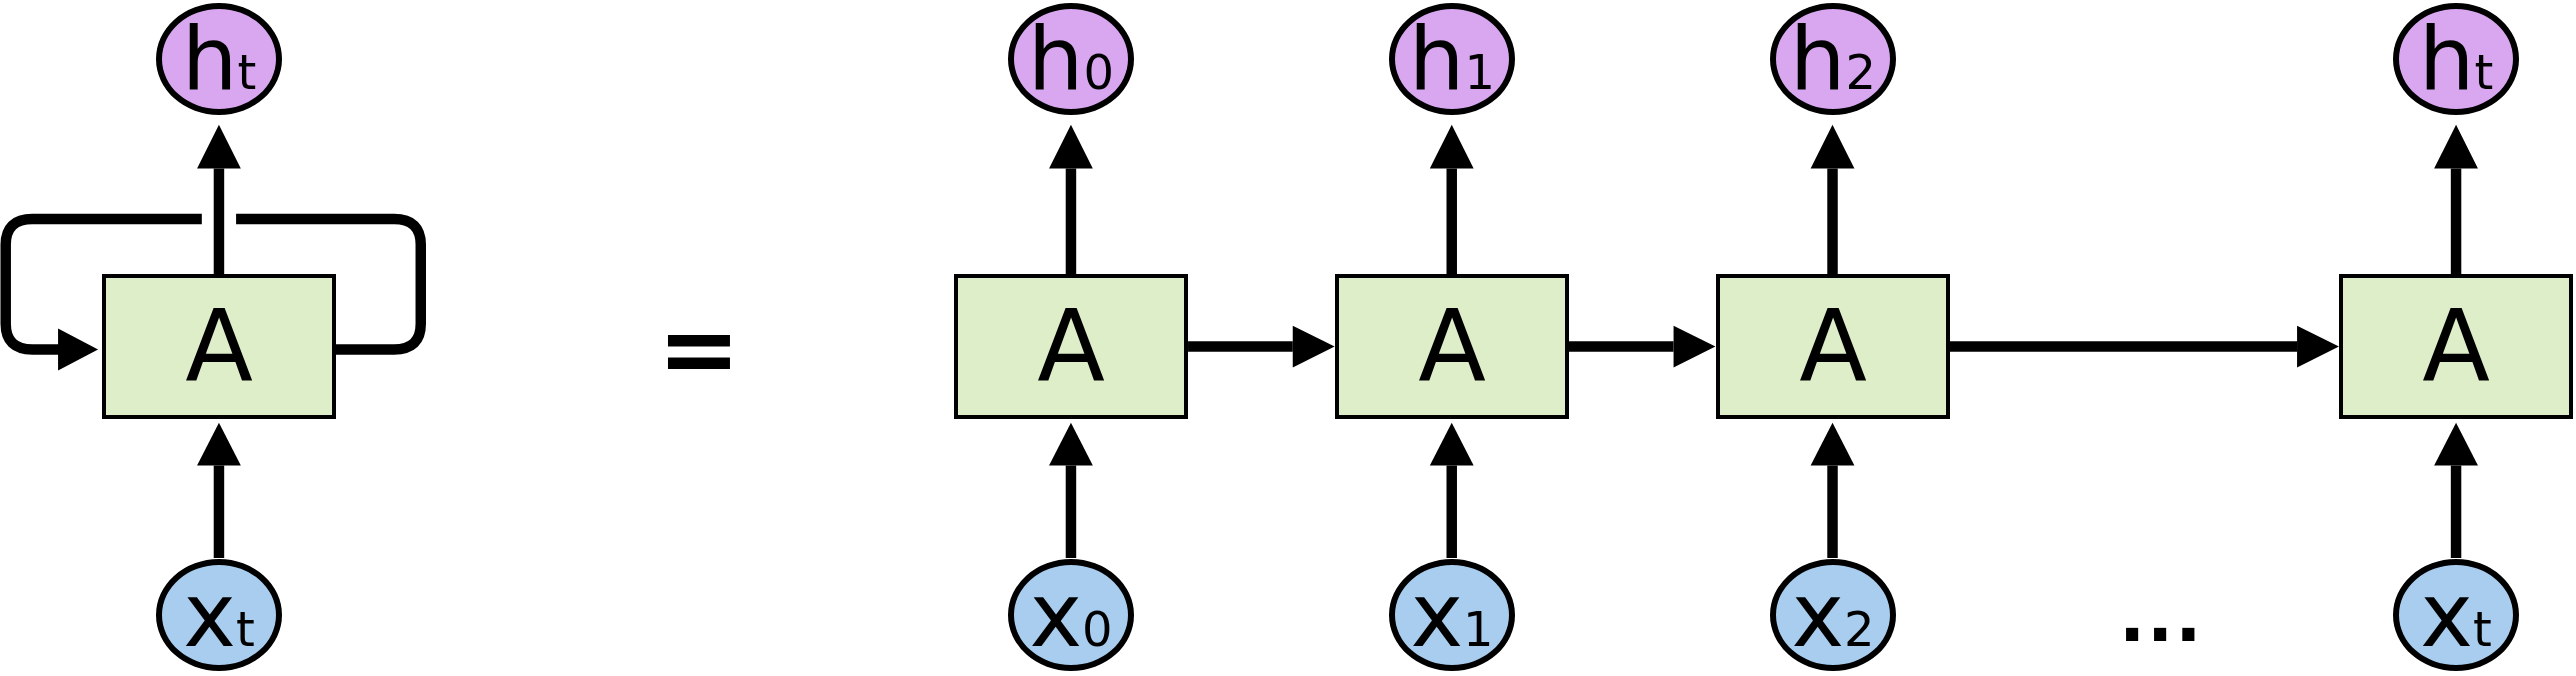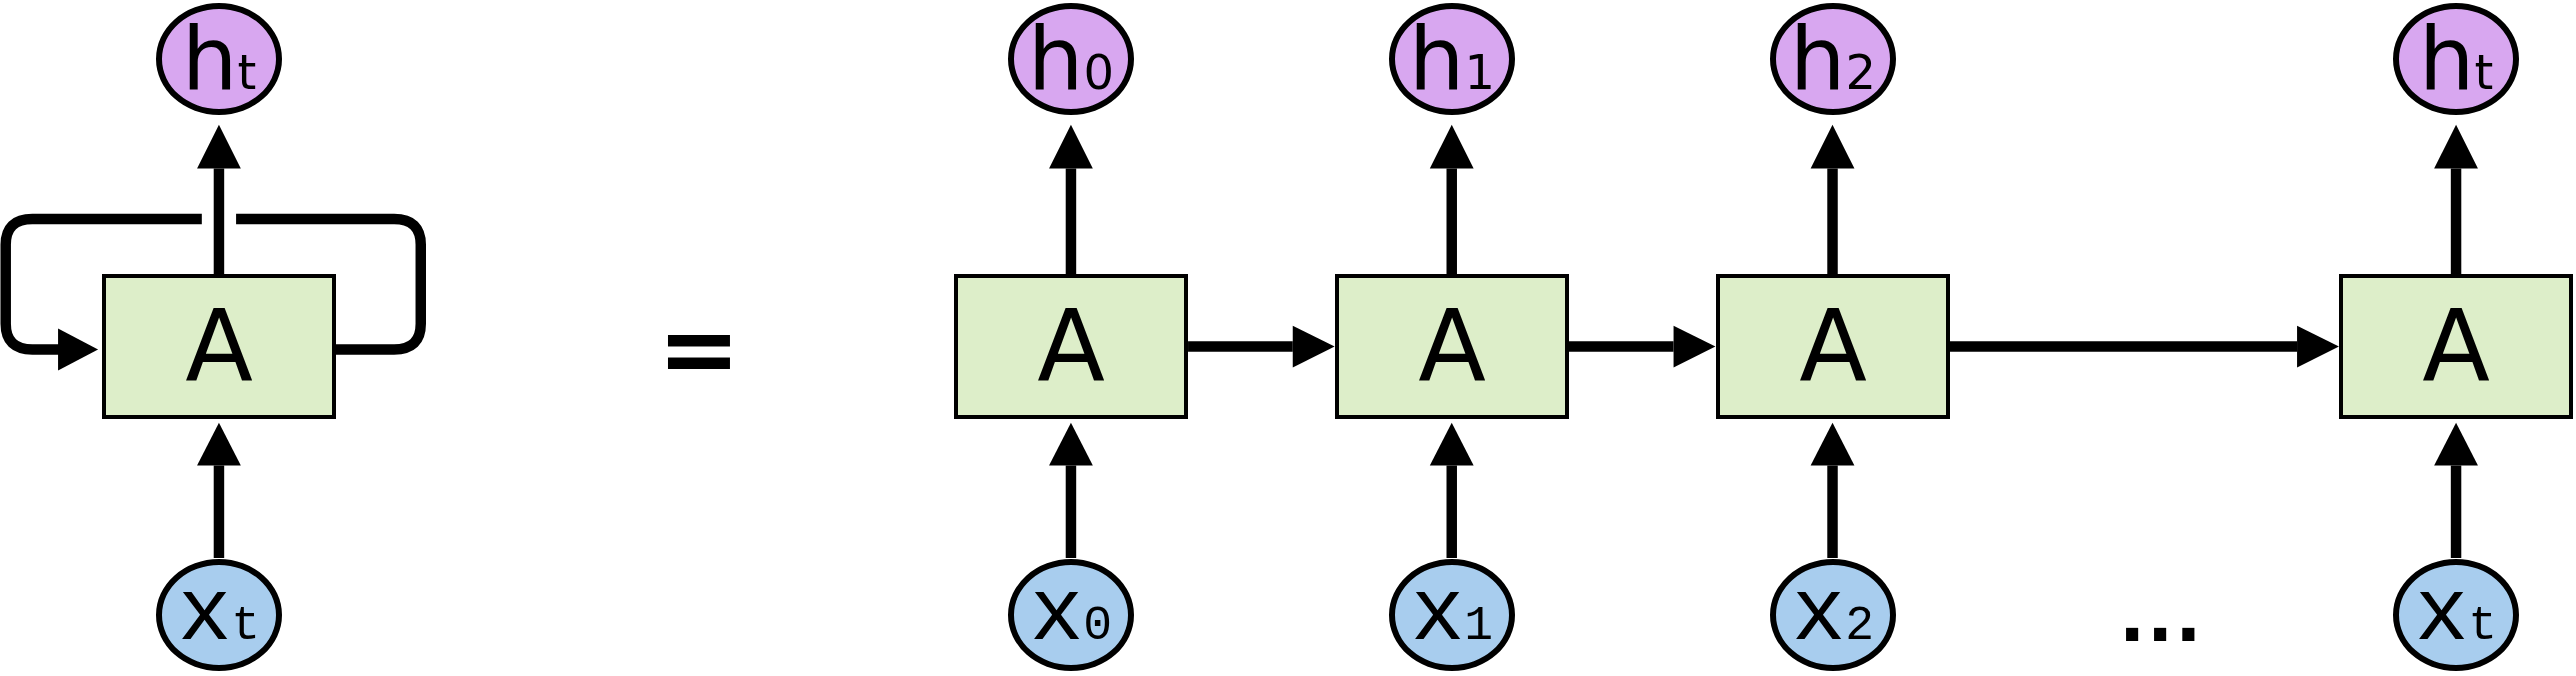--- a/index.html
+++ b/index.html
@@ -54,21 +54,20 @@
     background: var(--h-fill, #d8a7f0);
   }
   .x-node {
     left: calc(var(--cx) - 63px);
     top: 559px;
     width: 126px;
     height: 112px;
     border: 6.7px solid var(--stroke-color, #000);
     border-radius: 50%;
     background: var(--x-fill, #a8cdee);
-    font-family: Liberation Mono, monospace;
   }
   .a-box {
     left: calc(var(--cx) - 117px);
     top: 274px;
     width: 234px;
     height: 145px;
     border: 4.8px solid var(--stroke-color, #000);
     background: var(--a-fill, #ddeec9);
   }
   .label { white-space: nowrap; }

